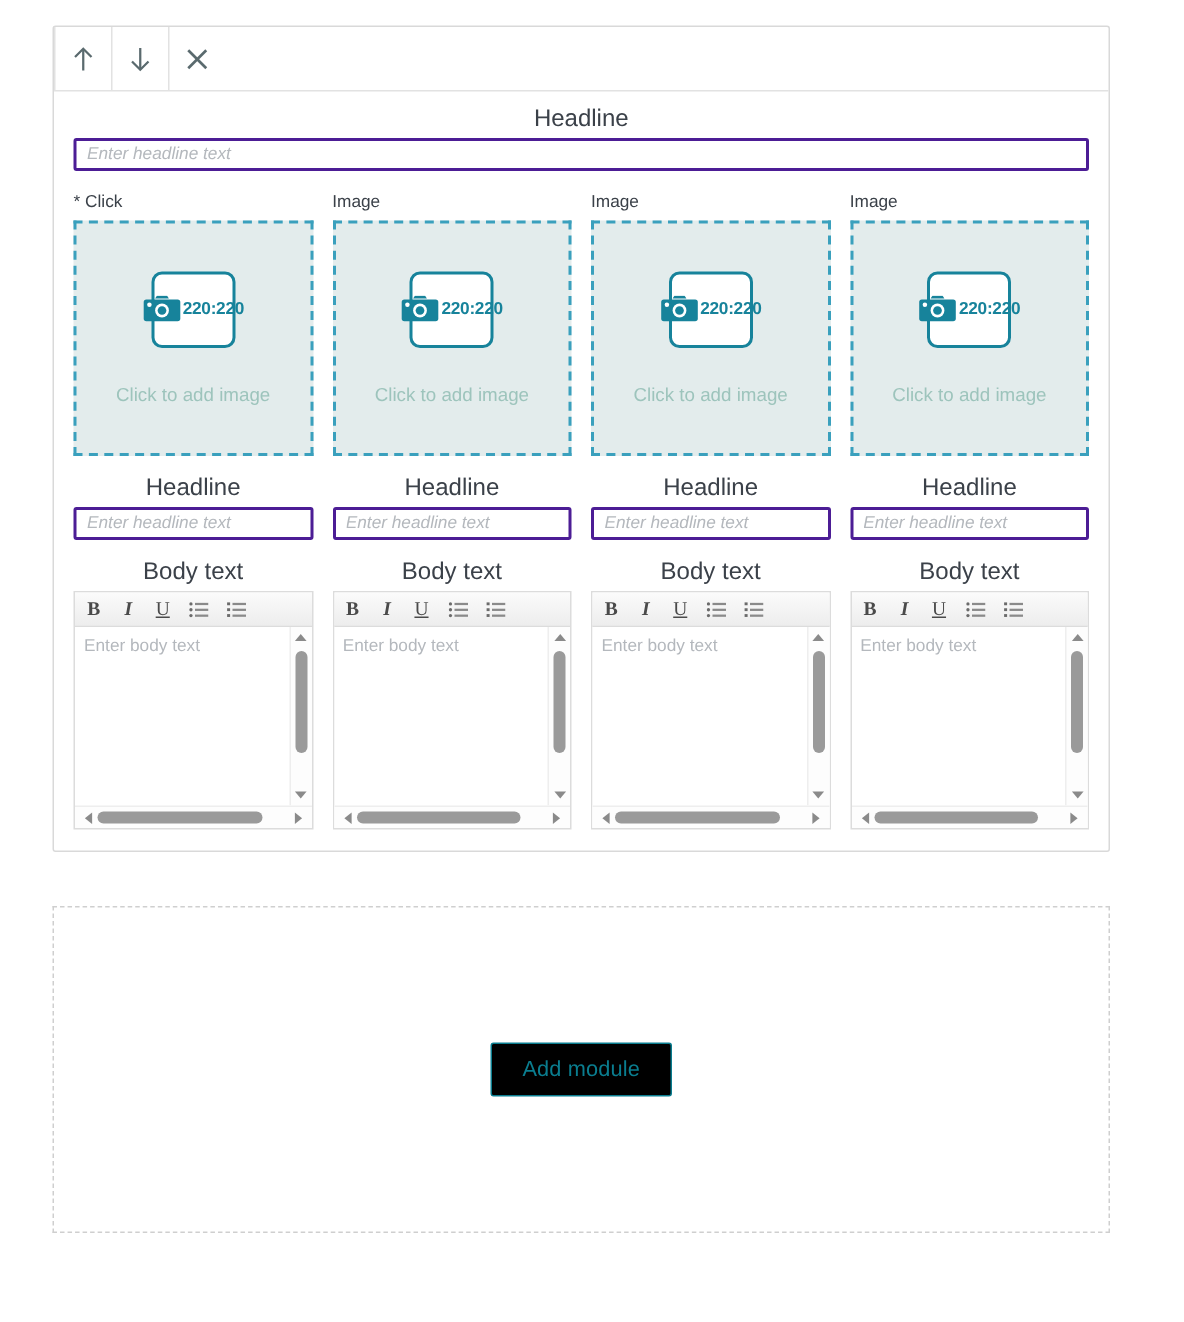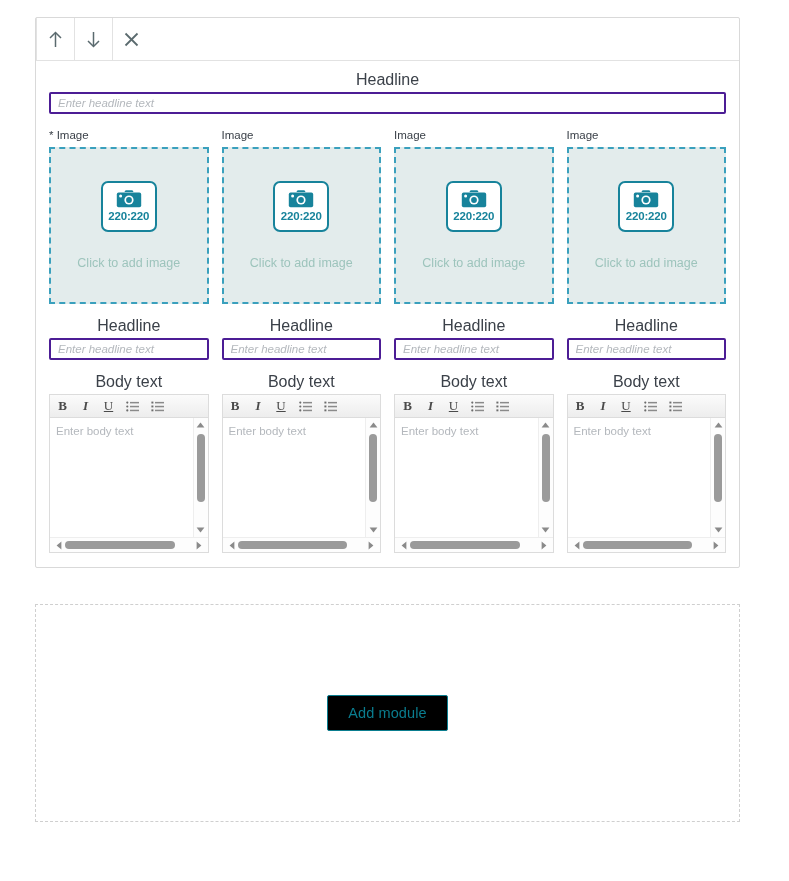--- a/index.html
+++ b/index.html
@@ -93,21 +93,20 @@
     align-items: center;
     justify-content: center;
     cursor: pointer;
   }
   .cam-box {
     width: 56px; height: 51px;
     background: #ffffff;
     border: 2px solid #17839b;
     border-radius: 7px;
     display: flex;
-    flex-direction: column;
     align-items: center;
     justify-content: center;
     gap: 1px;
   }
   .cam-box svg { display:block; }
   .cam-ratio {
     font-size: 11.5px;
     font-weight: bold;
     color: #17839b;
     line-height: 12px;
@@ -262,21 +261,21 @@
     <div class="module-body">
 
       <div class="headline-block">
         <div class="field-label">Headline</div>
         <input class="text-input" type="text" placeholder="Enter headline text" style="">
       </div>
 
       <div class="cols img-row">
 
         <div>
-          <div class="img-label">* Image</div>
+          <div class="img-label">* Click</div>
           <div class="dropzone">
             <div class="cam-box">
               <span>
                 <svg width="26" height="19" viewBox="0 0 26 19">
                   <path d="M8.4 2 L9.6 0.2 L16.4 0.2 L17.6 2 Z" fill="#17839b"></path>
                   <rect x="0.8" y="2.6" width="24.4" height="14.6" rx="1.8" fill="#17839b"></rect>
                   <circle cx="13" cy="10" r="4.6" fill="#ffffff"></circle>
                   <circle cx="13" cy="10" r="2.9" fill="#17839b"></circle>
                   <circle cx="4.6" cy="6.1" r="1.5" fill="#ffffff"></circle>
                 </svg>

